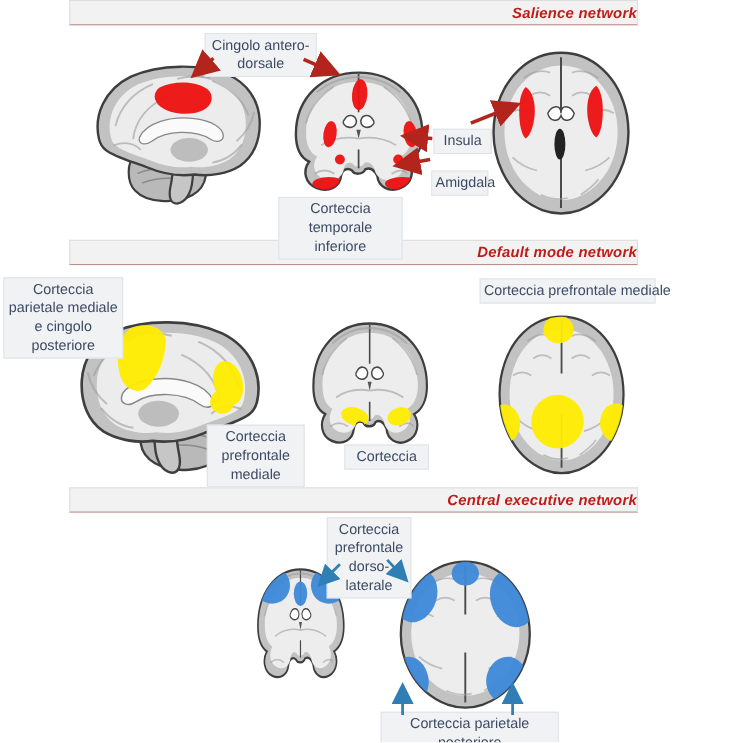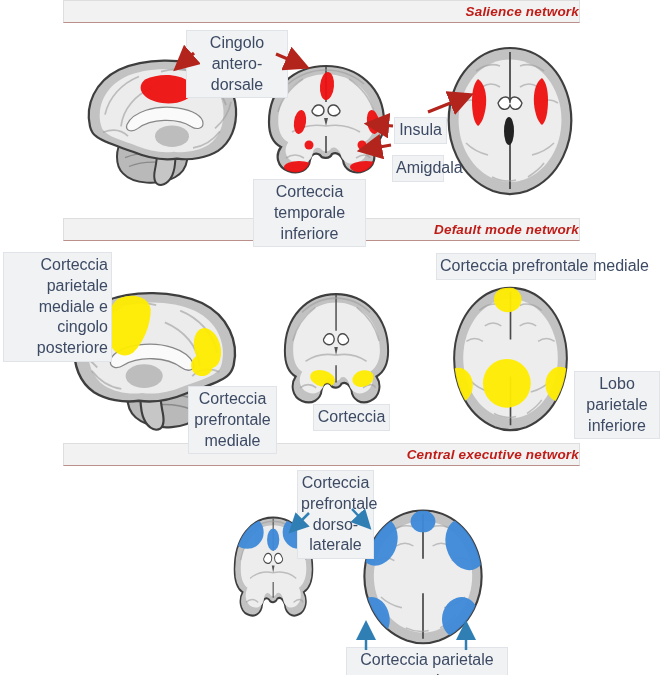--- a/index.html
+++ b/index.html
@@ -25,21 +25,21 @@
     display:flex;align-items:center;justify-content:flex-end;
   }
   .titlebar span{
     color:var(--c-title);font-weight:bold;font-style:italic;font-size:13.5px;
     letter-spacing:.2px;
   }
 
   .label{
     position:absolute;box-sizing:border-box;
     background:var(--c-label-bg);border:1px solid #e0e3e8;
-    color:var(--c-label-text);font-size:16px;line-height:1.3;
+    color:var(--c-label-text);font-size:13px;line-height:1.3;
     text-align:center;padding:2px 3px;z-index:3;
   }
   .label.nowrap{white-space:nowrap;}
 
   .brain{position:absolute;z-index:1;}
   .arrows{position:absolute;left:0;top:0;z-index:4;pointer-events:none;}
   .defs-holder{position:absolute;width:0;height:0;overflow:hidden;}
 </style>
 </head>
 <body>
@@ -189,34 +189,31 @@
   <div class="label nowrap" style="left:394px;top:117px;width:53px;">
     <span>Insula</span>
   </div>
   <div class="label nowrap" style="left:392px;top:155px;width:52px;">
     <span>Amigdala</span>
   </div>
   <div class="label" style="left:253px;top:179px;width:113px;">
     <span>Corteccia temporale inferiore</span>
   </div>
 
-  <div class="label" style="left:3px;top:252px;width:109px;text-align:right;">
+  <div class="label" style="left:3px;top:252px;width:109px;">
     <span>Corteccia parietale mediale e cingolo posteriore</span>
   </div>
   <div class="label nowrap" style="left:436px;top:253px;width:160px;">
     <span>Corteccia prefrontale mediale</span>
   </div>
   <div class="label" style="left:188px;top:386px;width:89px;">
     <span>Corteccia prefrontale mediale</span>
   </div>
   <div class="label nowrap" style="left:313px;top:404px;width:77px;">
     <span>Corteccia</span>
-  </div>
-  <div class="label" style="left:574px;top:371px;width:86px;">
-    <span>Lobo parietale inferiore</span>
   </div>
 
   <div class="label" style="left:297px;top:470px;width:77px;">
     <span>Corteccia prefrontale dorso-laterale</span>
   </div>
   <div class="label" style="left:346px;top:647px;width:162px;">
     <span>Corteccia parietale posteriore</span>
   </div>
 
   <svg class="arrows" width="663" height="675" viewBox="0 0 663 675">

